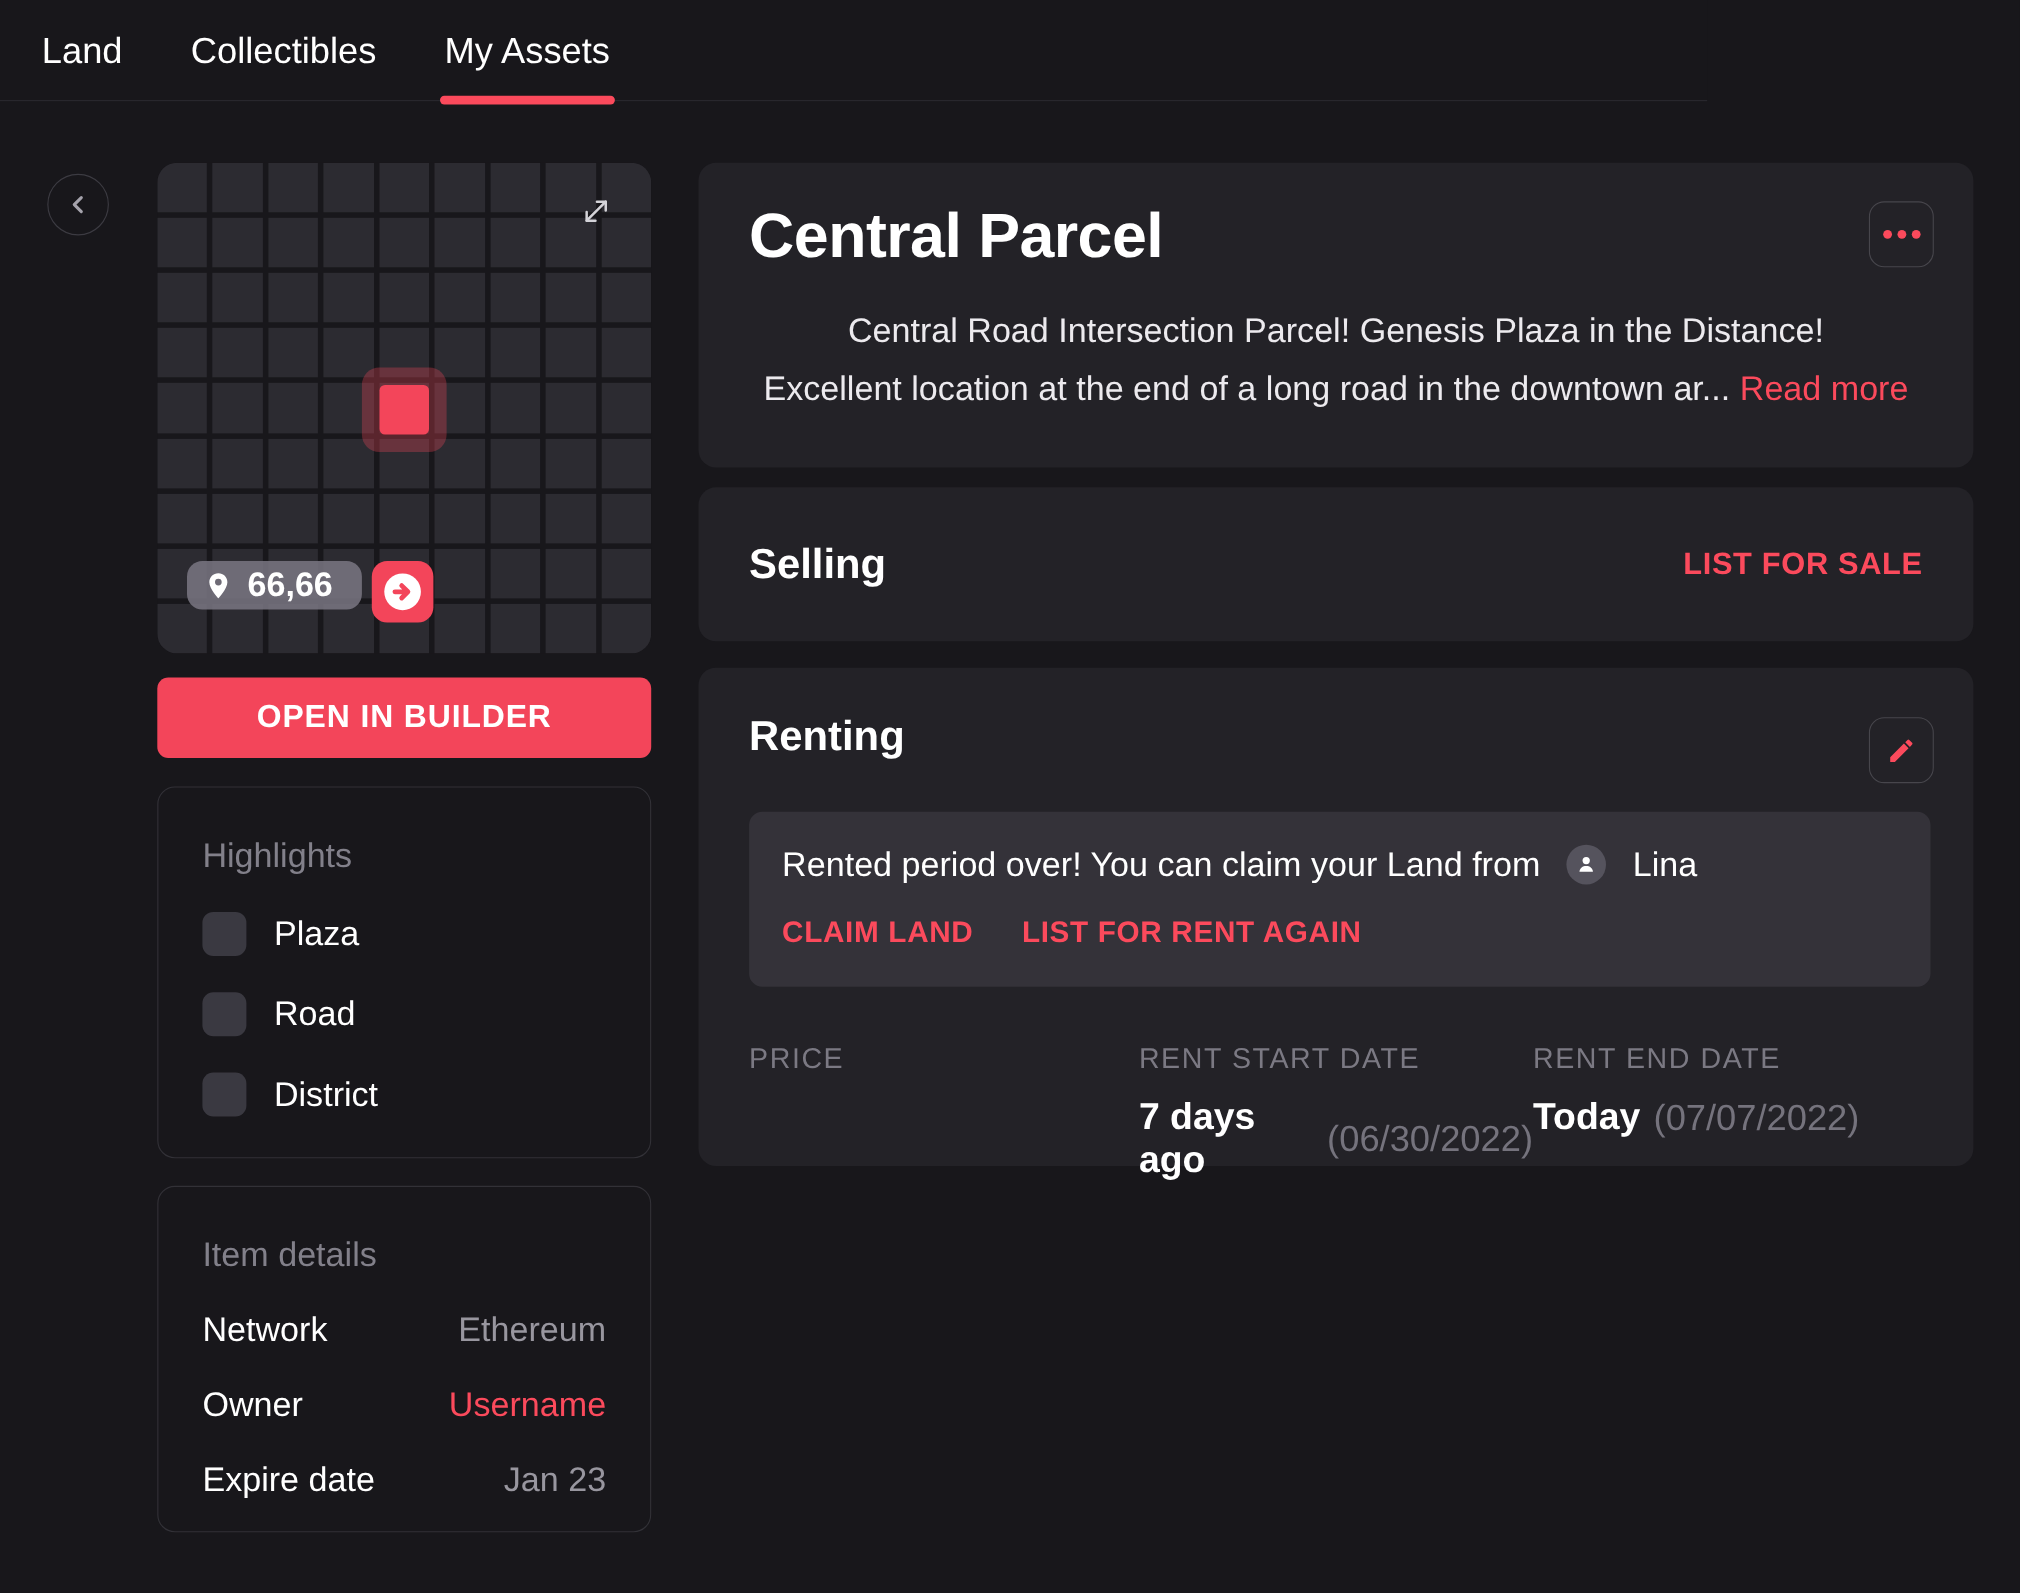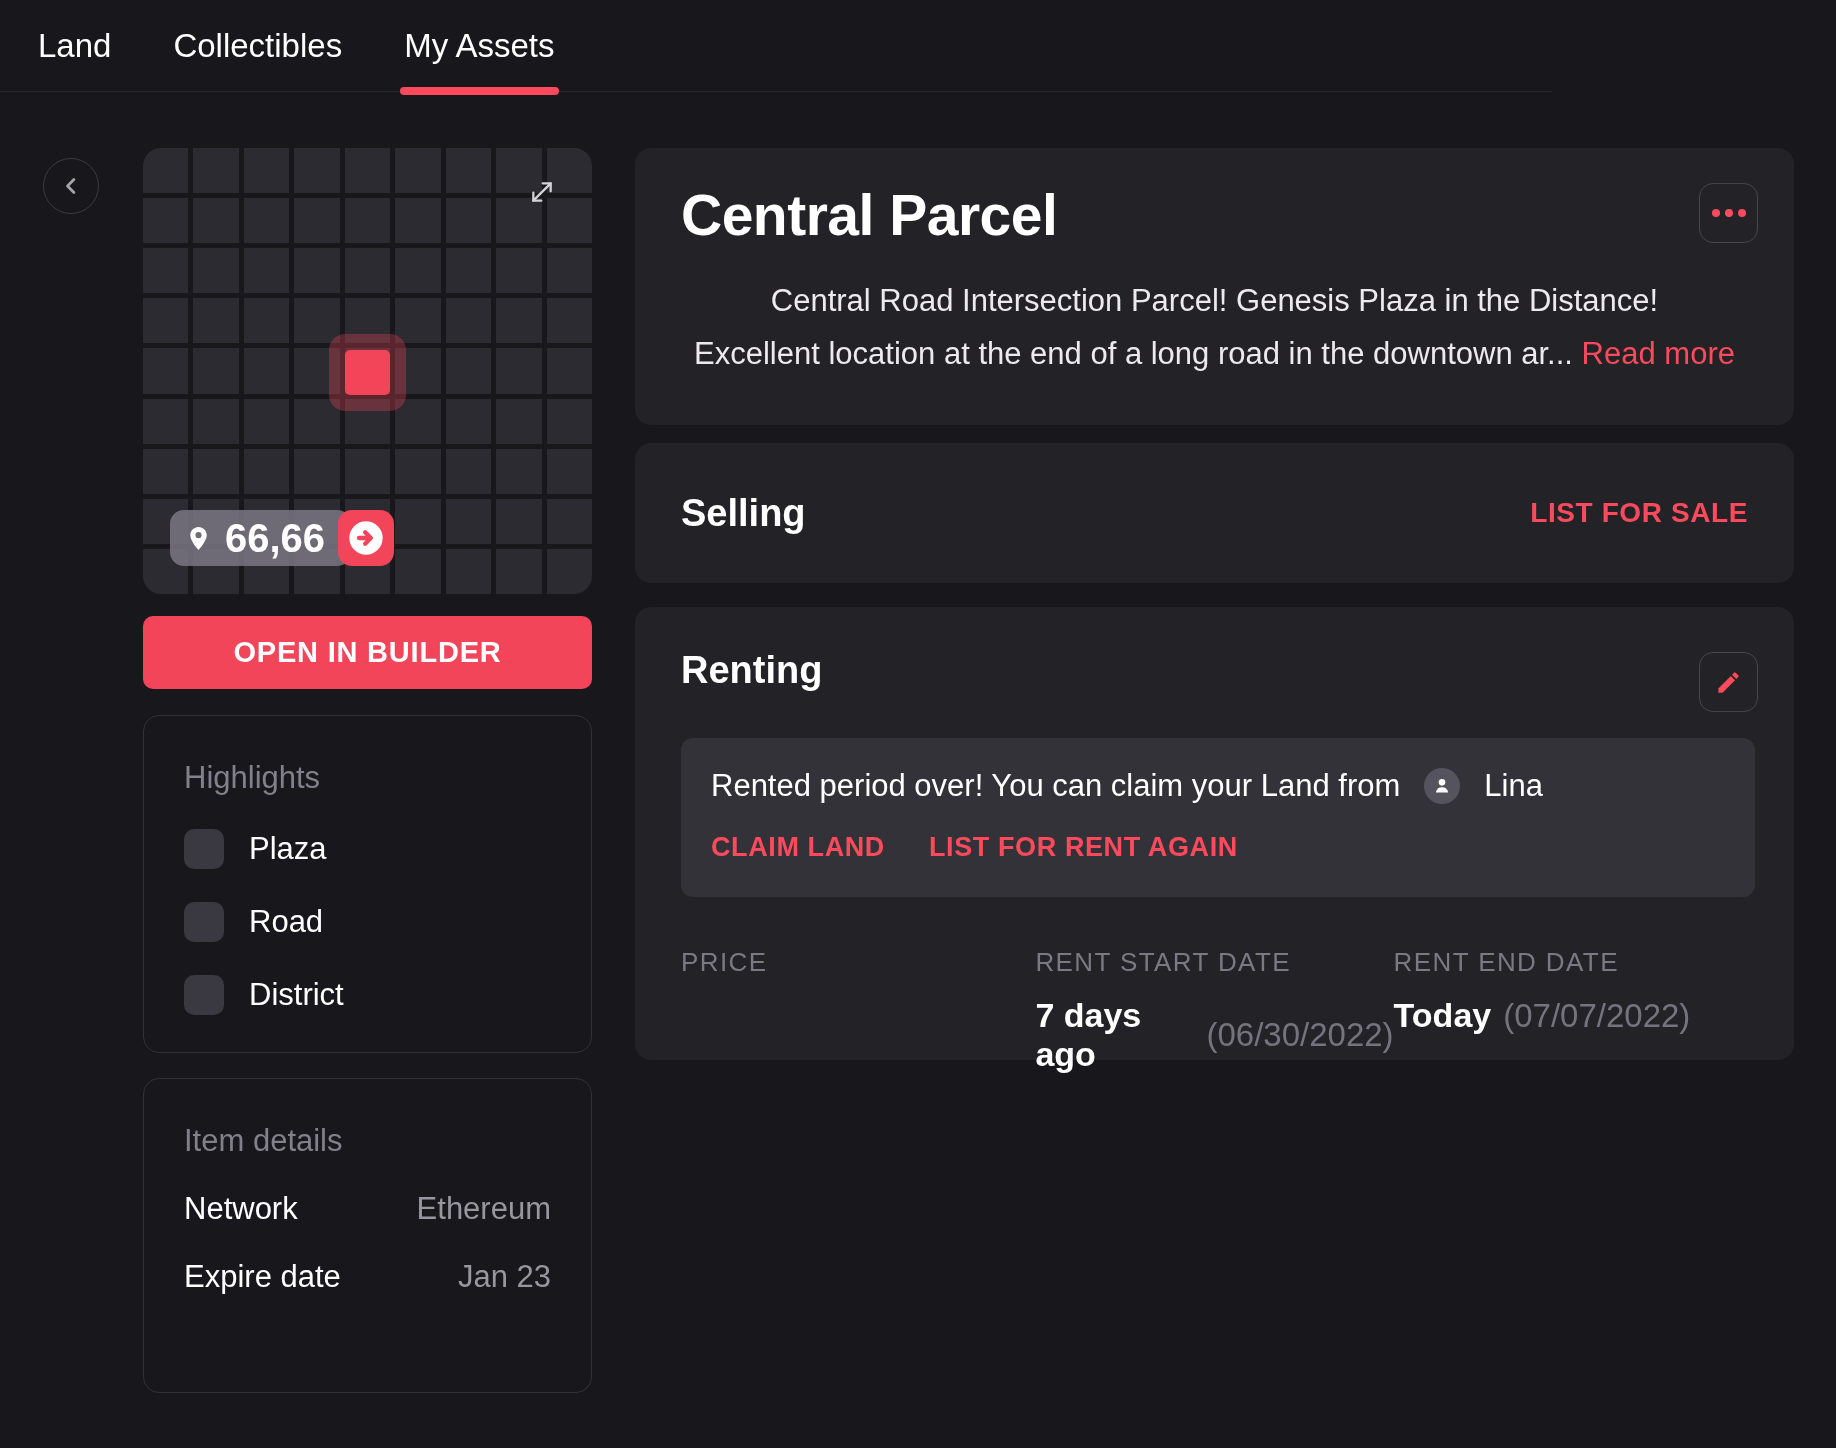--- a/index.html
+++ b/index.html
@@ -54,24 +54,24 @@
     background:rgba(244,70,90,0.30);
   }
   .selected-parcel .square {
     position:absolute; inset:16px; background:#f3455a; border-radius:5px;
   }
   .expand-btn {
     position:absolute; top:28px; right:34px; width:32px; height:32px;
     background:transparent; border:none; cursor:pointer; padding:0;
   }
   .coord-badge {
-    position:absolute; left:27px; top:362px; height:56px;
+    position:absolute; left:27px; top:362px; height:44px;
     padding:0 26px 0 15px; background:rgba(122,119,131,0.85);
     border-radius:14px; display:flex; align-items:center; gap:13px;
-    font-size:40px; font-weight:bold; color:#ffffff;
+    font-size:31px; font-weight:bold; color:#ffffff;
   }
   .jump-btn {
     position:absolute; left:195px; top:362px; width:56px; height:56px;
     background:#f3455a; border-radius:14px; border:none; cursor:pointer;
     display:flex; align-items:center; justify-content:center;
   }
 
   .builder-btn {
     display:block; margin-top:22px; width:449px; height:73px;
     background:#f3455a; border:none; border-radius:10px; cursor:pointer;
@@ -312,20 +312,24 @@
     </div>
   </div>
 
   <div class="side-card details-card">
     <div class="side-heading">Item details</div>
     <div class="detail-row">
       <span class="detail-label">Network</span>
       <span class="detail-value">Ethereum</span>
     </div>
     <div class="detail-row">
+      <span class="detail-label">Owner</span>
+      <span class="detail-value link">Username</span>
+    </div>
+    <div class="detail-row">
       <span class="detail-label">Expire date</span>
       <span class="detail-value">Jan 23</span>
     </div>
   </div>
 
 </div>
 
 <div class="right-col">
 
   <div class="card summary-card">

